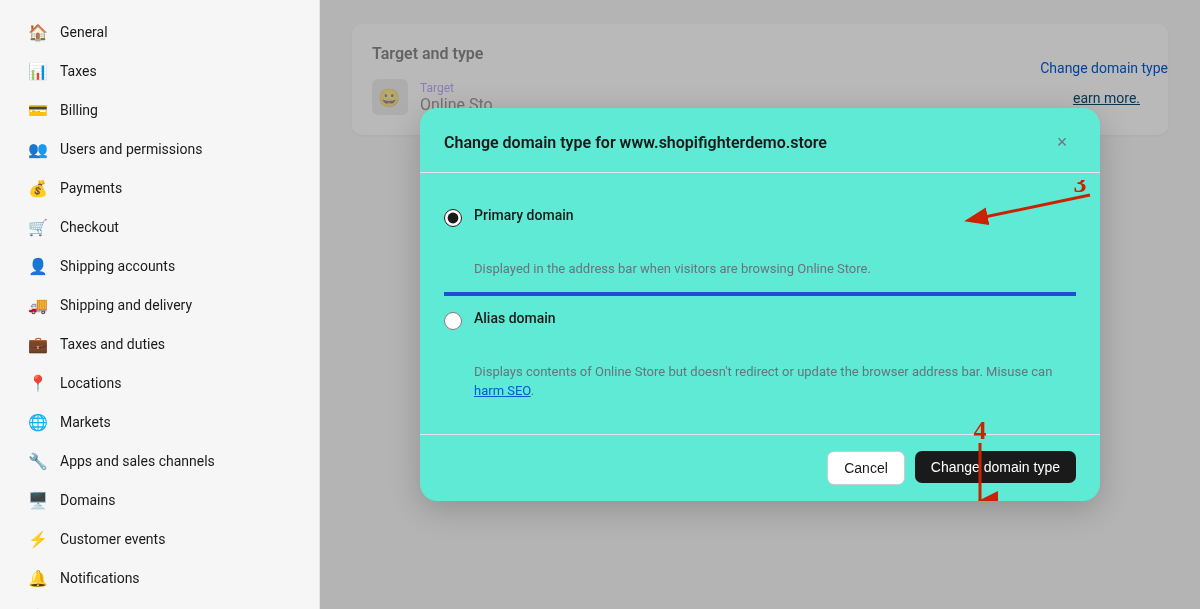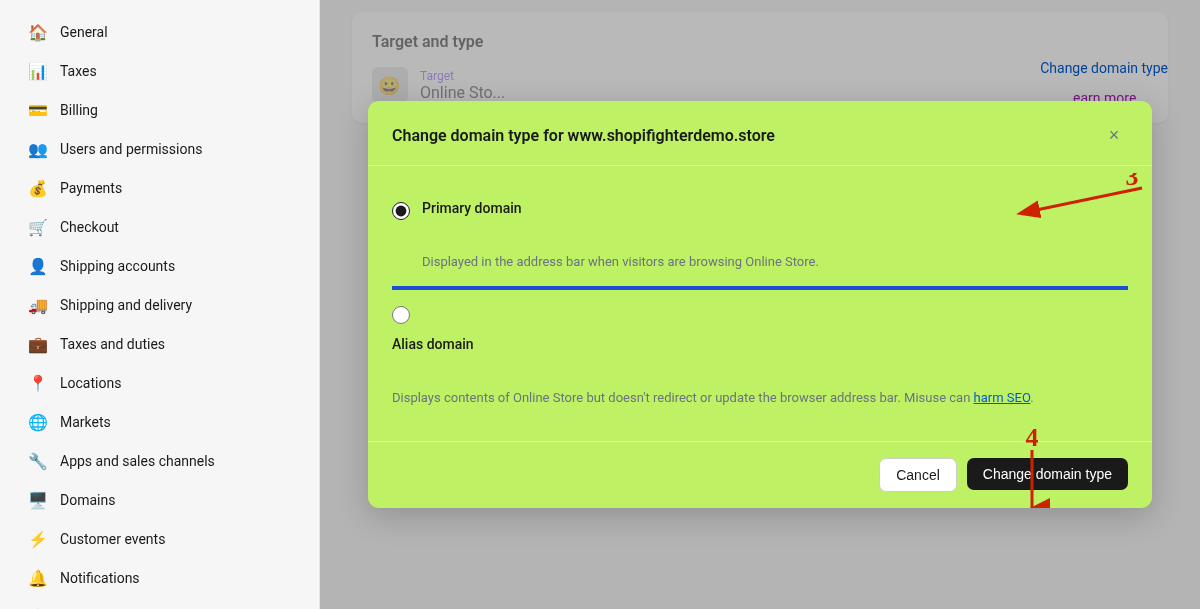--- a/index.html
+++ b/index.html
@@ -45,21 +45,21 @@
     
     .main {
       flex: 1;
       background: #f0f0f0;
       position: relative;
       overflow: hidden;
     }
 
     
     .bg-content {
-      padding: 12px 32px;
+      padding: 24px 32px;
       opacity: 0.5;
     }
     .bg-card {
       background: white;
       border-radius: 10px;
       padding: 20px;
       box-shadow: 0 1px 3px rgba(0,0,0,0.1);
     }
     .bg-card-title {
       font-size: 16px;
@@ -88,44 +88,44 @@
     }
     .change-domain-link {
       color: #005bd3;
       font-size: 14px;
       text-decoration: none;
       position: absolute;
       top: 60px;
       right: 32px;
     }
     .learn-more-link {
-      color: #a21caf;
+      color: #0c4a6e;
       font-size: 14px;
       text-decoration: underline;
       position: absolute;
       top: 90px;
       right: 60px;
       margin-left: 48px;
     }
 
     
     .overlay {
       position: absolute;
       inset: 0;
       background: rgba(0,0,0,0.25);
       display: flex;
       align-items: center;
       justify-content: center;
     }
 
     
     .modal {
-      background: #bef264;
-      border-radius: 11px;
-      width: 784px;
+      background: #5eead4;
+      border-radius: 17px;
+      width: 680px;
       box-shadow: 0 8px 32px rgba(0,0,0,0.2);
       overflow: hidden;
       position: relative;
     }
     .modal-header {
       padding: 20px 24px 16px;
       border-bottom: 1px solid #e5e5e5;
       display: flex;
       align-items: center;
       justify-content: space-between;
@@ -164,21 +164,20 @@
     .radio-option {
       display: flex;
       align-items: flex-start;
       gap: 12px;
       padding: 14px 0;
       border-bottom: 4px solid #1d4ed8;
       cursor: pointer;
     }
     .radio-option:last-child {
       border-bottom: none;
-      flex-direction: column;
     }
     .radio-input {
       width: 18px;
       height: 18px;
       margin-top: 2px;
       flex-shrink: 0;
       cursor: pointer;
       accent-color: #1a1a1a;
     }
     .radio-content {}

